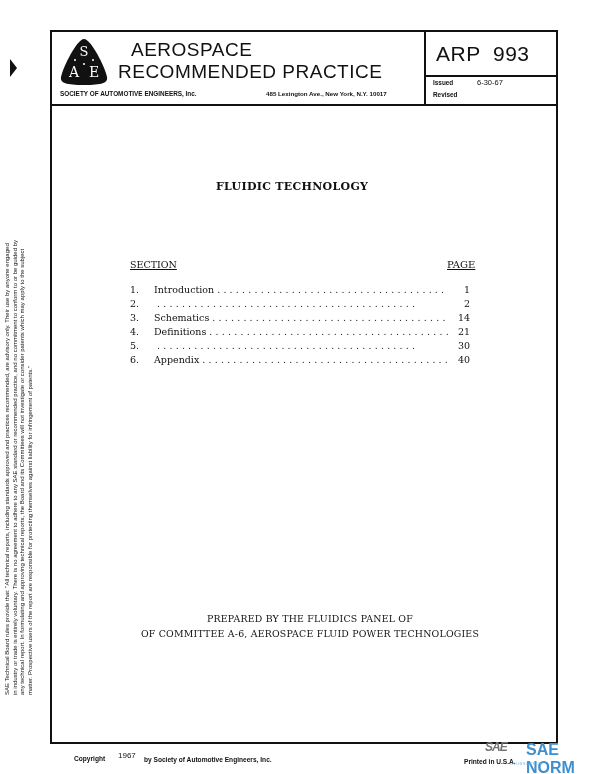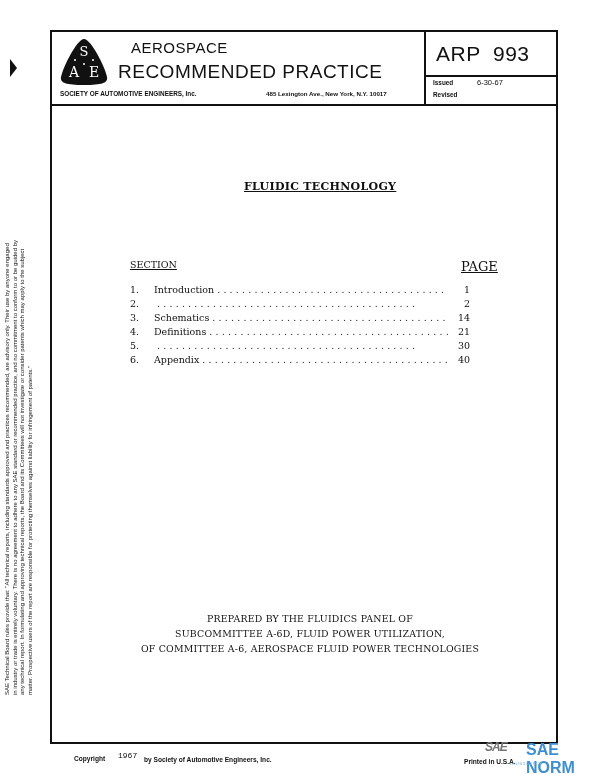--- a/index.html
+++ b/index.html
@@ -7,47 +7,47 @@
   .abs { position:absolute; }
   .frame-left { left:50px; top:30px; width:2px; height:714px; background:#111; }
   .frame-right { left:556px; top:30px; width:2px; height:714px; background:#111; }
   .frame-bottom { left:50px; top:742px; width:508px; height:2px; background:#111; }
   .header-top { left:50px; top:30px; width:508px; height:2px; background:#111; }
   .header-bottom { left:50px; top:104px; width:508px; height:1.5px; background:#111; }
   .header-divider { left:424px; top:30px; width:2px; height:75px; background:#111; }
   .arp-divider { left:425px; top:75px; width:132px; height:1.5px; background:#111; }
 
   .logo { left:58px; top:37px; width:52px; height:50px; }
-  .title1 { left:131px; top:39px; font-family:"Liberation Sans", sans-serif; font-size:15px; letter-spacing:0.5px; }
+  .title1 { left:131px; top:39px; font-family:"Liberation Sans", sans-serif; font-size:19px; letter-spacing:0.5px; }
   .title2 { left:118px; top:61px; font-family:"Liberation Sans", sans-serif; font-size:19px; letter-spacing:0.5px; }
   .society { left:60px; top:90px; font-family:"Liberation Sans", sans-serif; font-size:6.4px; font-weight:bold; }
   .address { left:266px; top:90px; font-family:"Liberation Sans", sans-serif; font-size:6.2px; font-weight:bold; }
   .arp { left:436px; top:42px; font-family:"Liberation Sans", sans-serif; font-size:21px; letter-spacing:0.5px; }
   .issued-label { left:433px; top:79px; font-family:"Liberation Sans", sans-serif; font-size:6.4px; font-weight:bold; }
   .issued-val { left:477px; top:78px; font-family:"Liberation Sans", sans-serif; font-size:7.5px; }
   .revised-label { left:433px; top:91px; font-family:"Liberation Sans", sans-serif; font-size:6.4px; font-weight:bold; }
 
-  .doc-title { left:244px; top:180px; font-family:"DejaVu Serif", serif; font-size:11px; font-weight:bold; text-decoration:underline; letter-spacing:0.3px; }
+  .doc-title { left:216px; top:180px; font-family:"DejaVu Serif", serif; font-size:11px; font-weight:bold; letter-spacing:0.3px; }
 
   .toc-head-section { left:130px; top:259px; font-family:"DejaVu Serif", serif; font-size:9.5px; text-decoration:underline; }
-  .toc-head-page { left:461px; top:259px; font-family:"DejaVu Serif", serif; font-size:13px; text-decoration:underline; }
+  .toc-head-page { left:447px; top:259px; font-family:"DejaVu Serif", serif; font-size:10px; text-decoration:underline; }
   .toc { left:130px; top:283px; width:340px; font-family:"DejaVu Serif", serif; font-size:9.5px; }
   .toc-row { display:flex; height:14px; line-height:14px; }
   .toc-num { width:24px; }
   .toc-label { white-space:nowrap; }
   .toc-dots { flex:1; overflow:hidden; white-space:nowrap; letter-spacing:3.2px; padding-left:3px; color:#222; }
   .toc-page { width:22px; text-align:right; }
 
   .prepared { left:100px; top:611px; width:420px; text-align:center; font-family:"DejaVu Serif", serif; font-size:9.4px; line-height:15px; letter-spacing:0.2px; }
 
   .sidebar { left:4px; top:695px; width:560px; height:40px; transform-origin:0 0; transform:rotate(-90deg); font-family:"Liberation Sans", sans-serif; font-size:6px; line-height:7.6px; color:#111; }
   .sidebar-mark { left:10px; top:59px; width:0; height:0; border-top:9px solid transparent; border-bottom:9px solid transparent; border-left:7px solid #111; }
 
   .copyright { left:74px; top:755px; font-family:"Liberation Sans", sans-serif; font-size:6.6px; font-weight:bold; }
-  .copyright-year { left:118px; top:751px; font-family:Liberation Mono, monospace; font-size:8px; }
+  .copyright-year { left:118px; top:751px; font-family:Liberation Sans, sans-serif; font-size:8px; }
   .copyright-rest { left:144px; top:756px; font-family:"Liberation Sans", sans-serif; font-size:6.6px; font-weight:bold; }
   .printed { left:464px; top:758px; font-family:"Liberation Sans", sans-serif; font-size:6.6px; font-weight:bold; }
 
   .wm-logo { left:485px; top:740px; font-family:"Liberation Sans", sans-serif; font-size:12px; font-weight:bold; font-style:italic; color:#737373; letter-spacing:-1px; }
   .wm-text { left:526px; top:741px; font-family:"Liberation Sans", sans-serif; font-size:16px; font-weight:bold; color:#3d8fd0; letter-spacing:0px; }
   .wm-sub { left:510px; top:761px; font-family:"Liberation Sans", sans-serif; font-size:4px; color:#7fb8e0; letter-spacing:0.5px; }
 </style>
 </head>
 <body>
 
@@ -124,21 +124,20 @@
   <div class="toc-row">
     <span class="toc-num">6.</span>
     <span class="toc-label">Appendix</span>
     <span class="toc-dots">..........................................</span>
     <span class="toc-page">40</span>
   </div>
 </div>
 
 <div class="abs prepared">
   <div>PREPARED BY THE FLUIDICS PANEL OF</div>
-  <div>SUBCOMMITTEE A-6D, FLUID POWER UTILIZATION,</div>
   <div>OF COMMITTEE A-6, AEROSPACE FLUID POWER TECHNOLOGIES</div>
 </div>
 
 <div class="abs copyright">Copyright</div>
 <div class="abs copyright-year">1967</div>
 <div class="abs copyright-rest">by Society of Automotive Engineers, Inc.</div>
 <div class="abs printed">Printed in U.S.A.</div>
 
 <div class="abs wm-logo">SAE</div>
 <div class="abs wm-text">SAE NORM</div>

